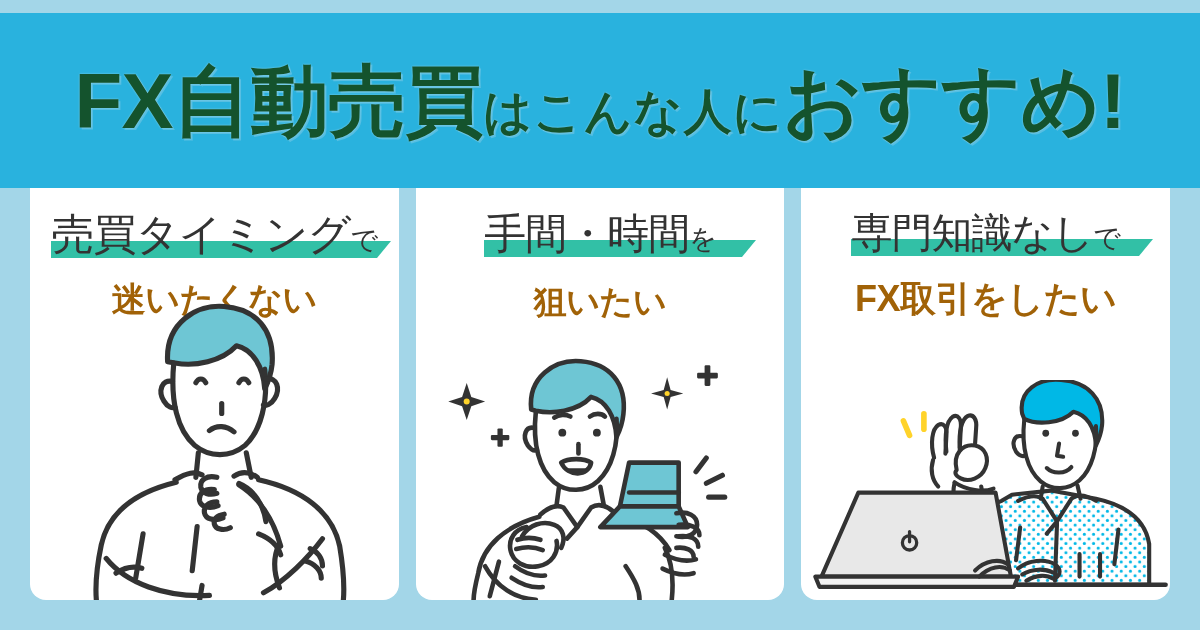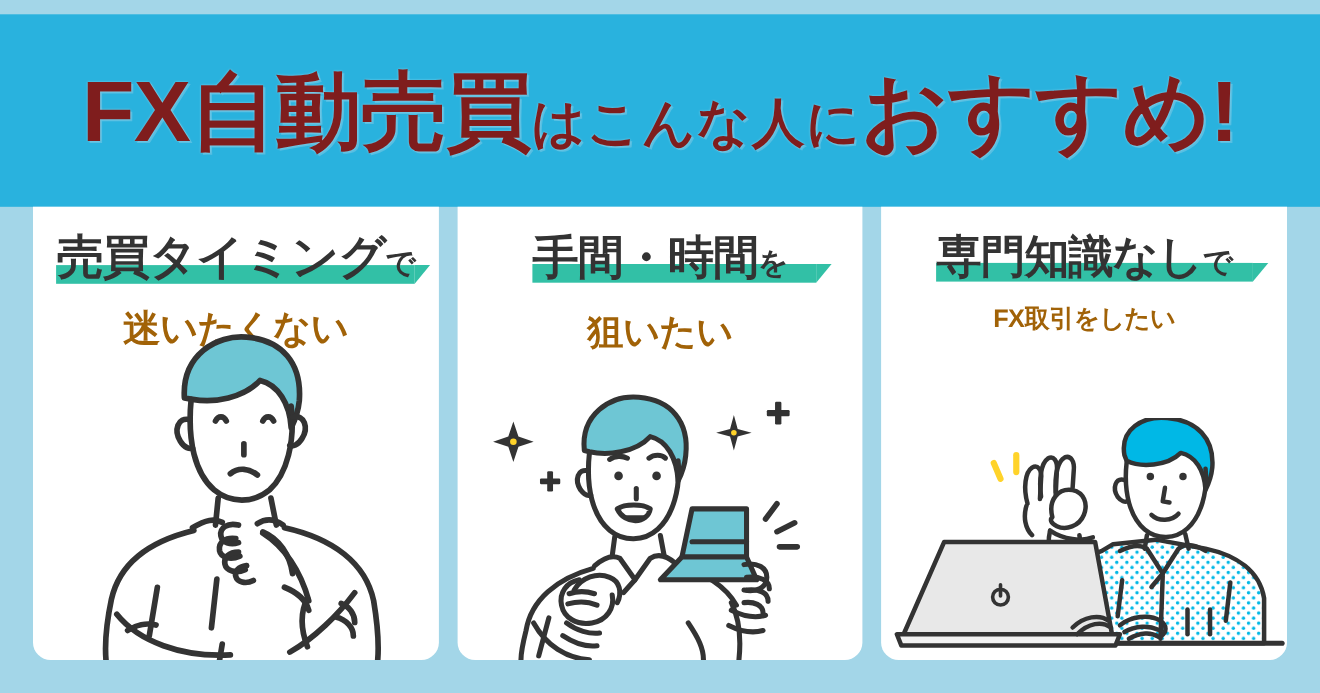--- a/index.html
+++ b/index.html
@@ -9,21 +9,21 @@
   }
   body { background:#a3d6e8; position:relative; }
 
   
   .banner{
     position:absolute; left:0; top:13px; width:1200px; height:175px;
     background:#29b2de;
     display:flex; align-items:center; justify-content:center;
   }
   .banner-title{
-    color:#7f1d1d;
+    color:#14532d;
     white-space:nowrap;
     line-height:1;
     letter-spacing:-0.5px;
     text-shadow:
        0 0 2px rgba(255,255,255,.45),
        2px 2px 0 rgba(120,200,230,.55);
     display:flex; align-items:baseline;
   }
   .t-big   { font-size:78px; font-weight:bold; }
   .t-small { font-size:48px; font-weight:bold; letter-spacing:1px;}
@@ -42,21 +42,21 @@
     display:flex; flex-direction:column; align-items:center;
     overflow:hidden;
   }
 
   .card-text{ width:100%; padding-top:22px; text-align:center; }
 
   .headline{
     display:inline-block;
     position:relative;
     font-size:43px;
-    font-weight:bold;
+    font-weight:normal;
     color:#333333;
     line-height:1.15;
     white-space:nowrap;
     letter-spacing:-1px;
     z-index:1;
   }
   .headline .hl-main{ position:relative; z-index:2; }
   .headline .hl-suffix{ font-size:27px; position:relative; z-index:2; }
   
   .marker{
@@ -73,21 +73,21 @@
     border-right:14px solid transparent;
   }
 
   .subline{
     font-size:34px; font-weight:bold; color:#a16207;
     line-height:1.45; letter-spacing:-0.5px;
     margin-top:16px;
     white-space:nowrap;
   }
   .card-3 .headline{ font-size:41px;text-align:center; }
-  .card-3 .subline{ font-size:23px; }
+  .card-3 .subline{ font-size:36px; }
   .card-2 .headline{ font-size:42px; }
   .card-2 .subline{ font-size:33px; }
 
   .art{ position:absolute; bottom:0; left:0; width:100%; }
   .art svg{ display:block; width:100%; height:auto; }
 </style>
 </head>
 <body>
 
 <div class="banner">

